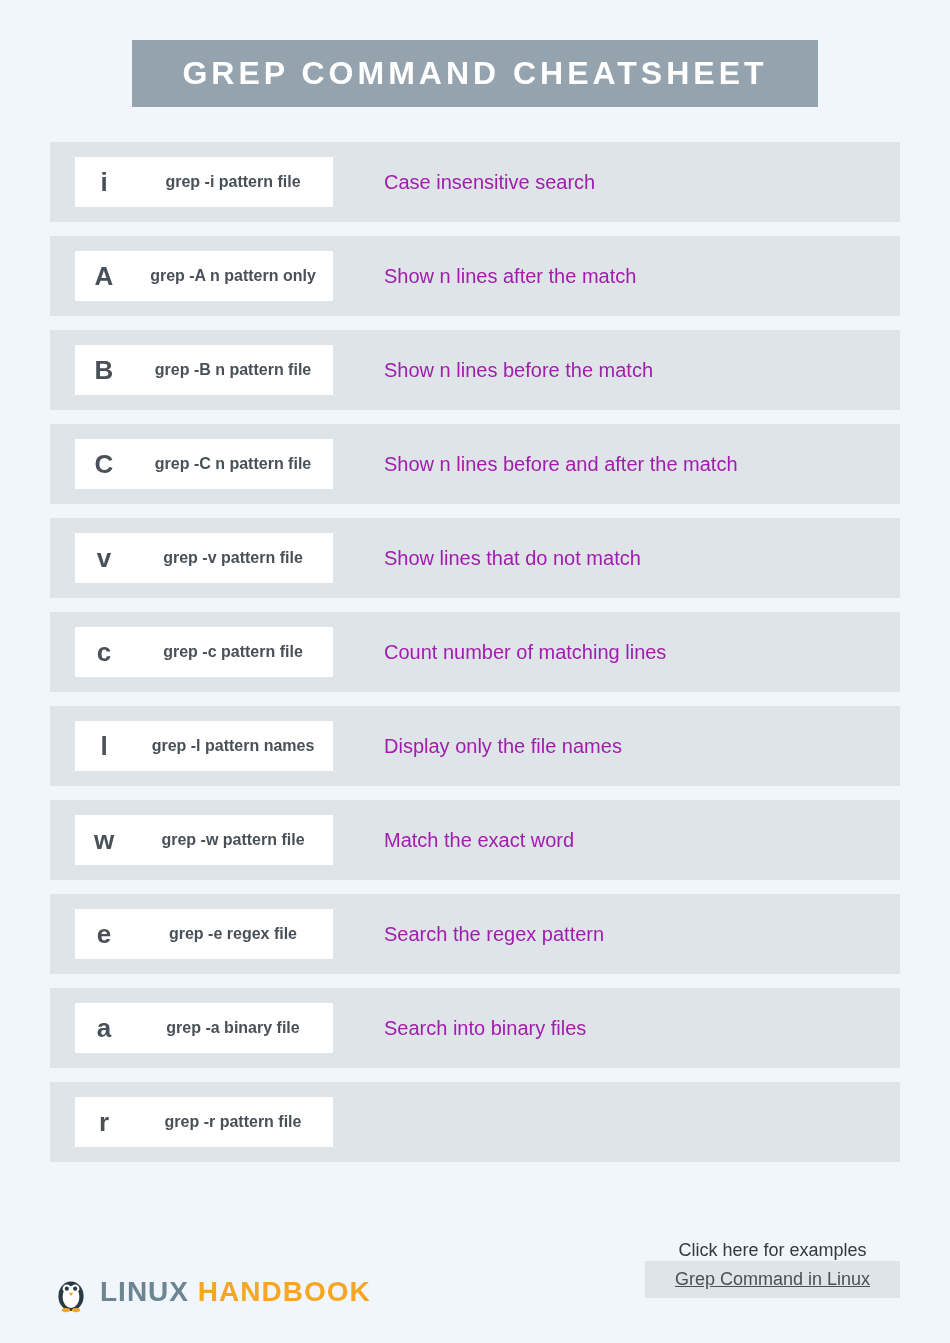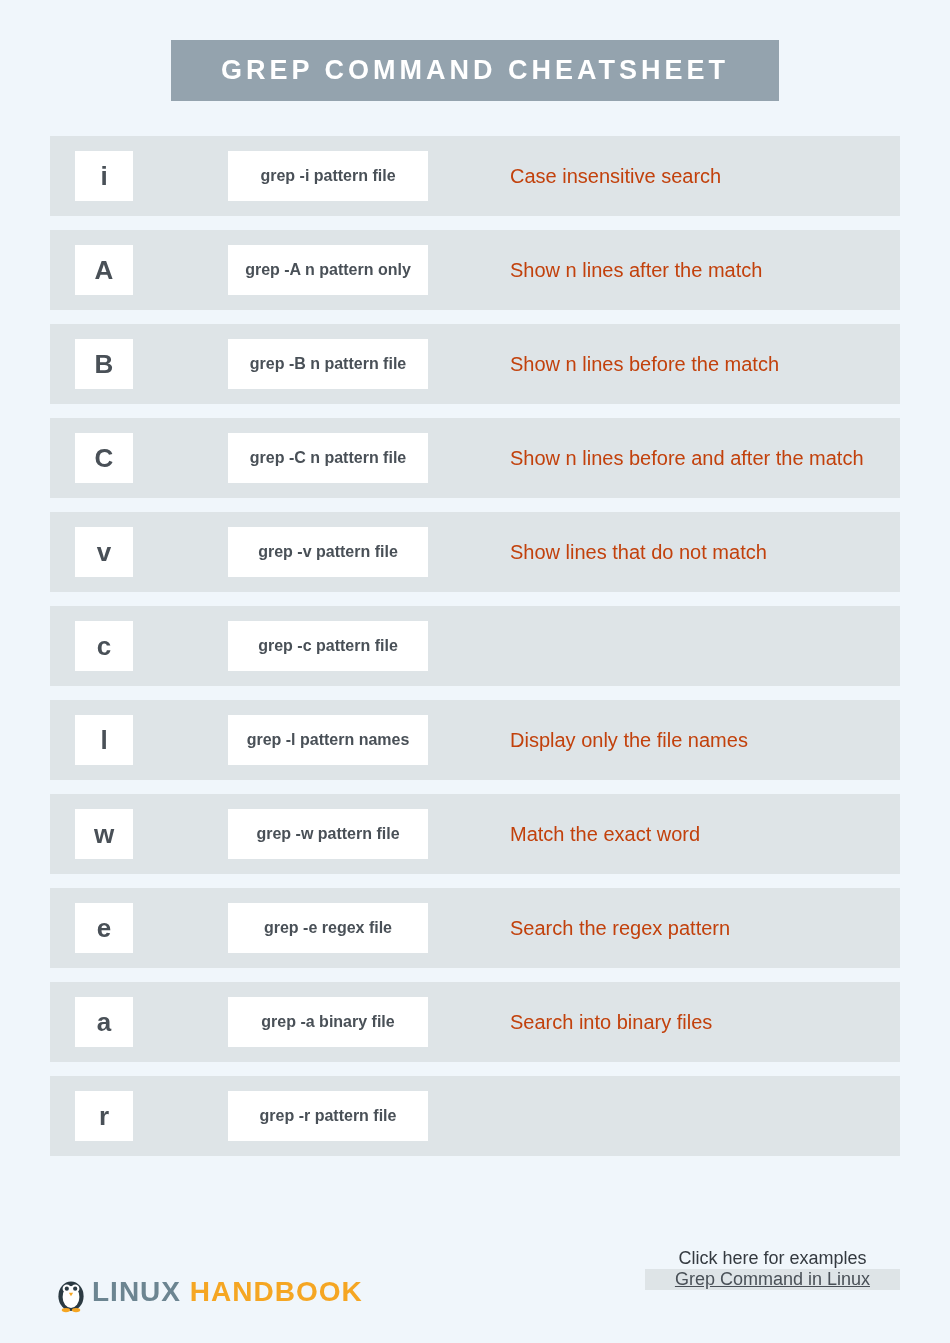--- a/index.html
+++ b/index.html
@@ -13,21 +13,21 @@
       background: #f0f6fb;
       font-family: Arial, Helvetica, sans-serif;
       padding: 40px 50px 30px 50px;
       position: relative;
     }
     .title-bar {
       background: #94a3ae;
       color: #ffffff;
       text-align: center;
       padding: 15px 50px;
-      font-size: 27px;
+      font-size: 32px;
       font-weight: bold;
       letter-spacing: 4px;
       margin: 0 auto 35px auto;
       display: table;
     }
     .rows {
       display: flex;
       flex-direction: column;
       gap: 14px;
     }
@@ -52,39 +52,39 @@
     .cmd-box {
       background: #ffffff;
       width: 200px;
       height: 50px;
       display: flex;
       align-items: center;
       justify-content: center;
       font-size: 16px;
       font-weight: bold;
       color: #495057;
-      margin-left: 95px;
     }
     .desc {
       font-size: 20px;
-      color: #c2410c;
-      margin-left: 82px;
+      color: #a21caf;
+      margin-left: 51px;
     }
     .footer {
       position: absolute;
       bottom: 30px;
       left: 50px;
       right: 50px;
       display: flex;
       justify-content: space-between;
       align-items: center;
     }
     .logo-wrap {
       display: flex;
       align-items: center;
+      gap: 8px;
       margin-top: 46px;
     }
     .penguin-svg {
       width: 42px;
       height: 42px;
     }
     .brand {
       font-size: 28px;
       font-weight: bold;
       letter-spacing: 1px;
@@ -94,21 +94,21 @@
     .brand-hb { color: #f5a623; }
     .links {
       text-align: center;
     }
     .examples-text {
       font-size: 18px;
       color: #343a40;
     }
     .link-bar {
       background: #dee4e7;
-      padding: 0 30px;
+      padding: 8px 30px;
       font-size: 18px;
       color: #495057;
       text-decoration: underline;
     }
   </style>
 </head>
 <body>
 
 <div class="title-bar">GREP COMMAND CHEATSHEET</div>
 
@@ -134,20 +134,21 @@
     <div class="desc">Show n lines before and after the match</div>
   </div>
   <div class="row">
     <div class="flag-box">v</div>
     <div class="cmd-box">grep -v pattern file</div>
     <div class="desc">Show lines that do not match</div>
   </div>
   <div class="row">
     <div class="flag-box">c</div>
     <div class="cmd-box">grep -c pattern file</div>
+    <div class="desc">Count number of matching lines</div>
   </div>
   <div class="row">
     <div class="flag-box">l</div>
     <div class="cmd-box">grep -l pattern names</div>
     <div class="desc">Display only the file names</div>
   </div>
   <div class="row">
     <div class="flag-box">w</div>
     <div class="cmd-box">grep -w pattern file</div>
     <div class="desc">Match the exact word</div>

